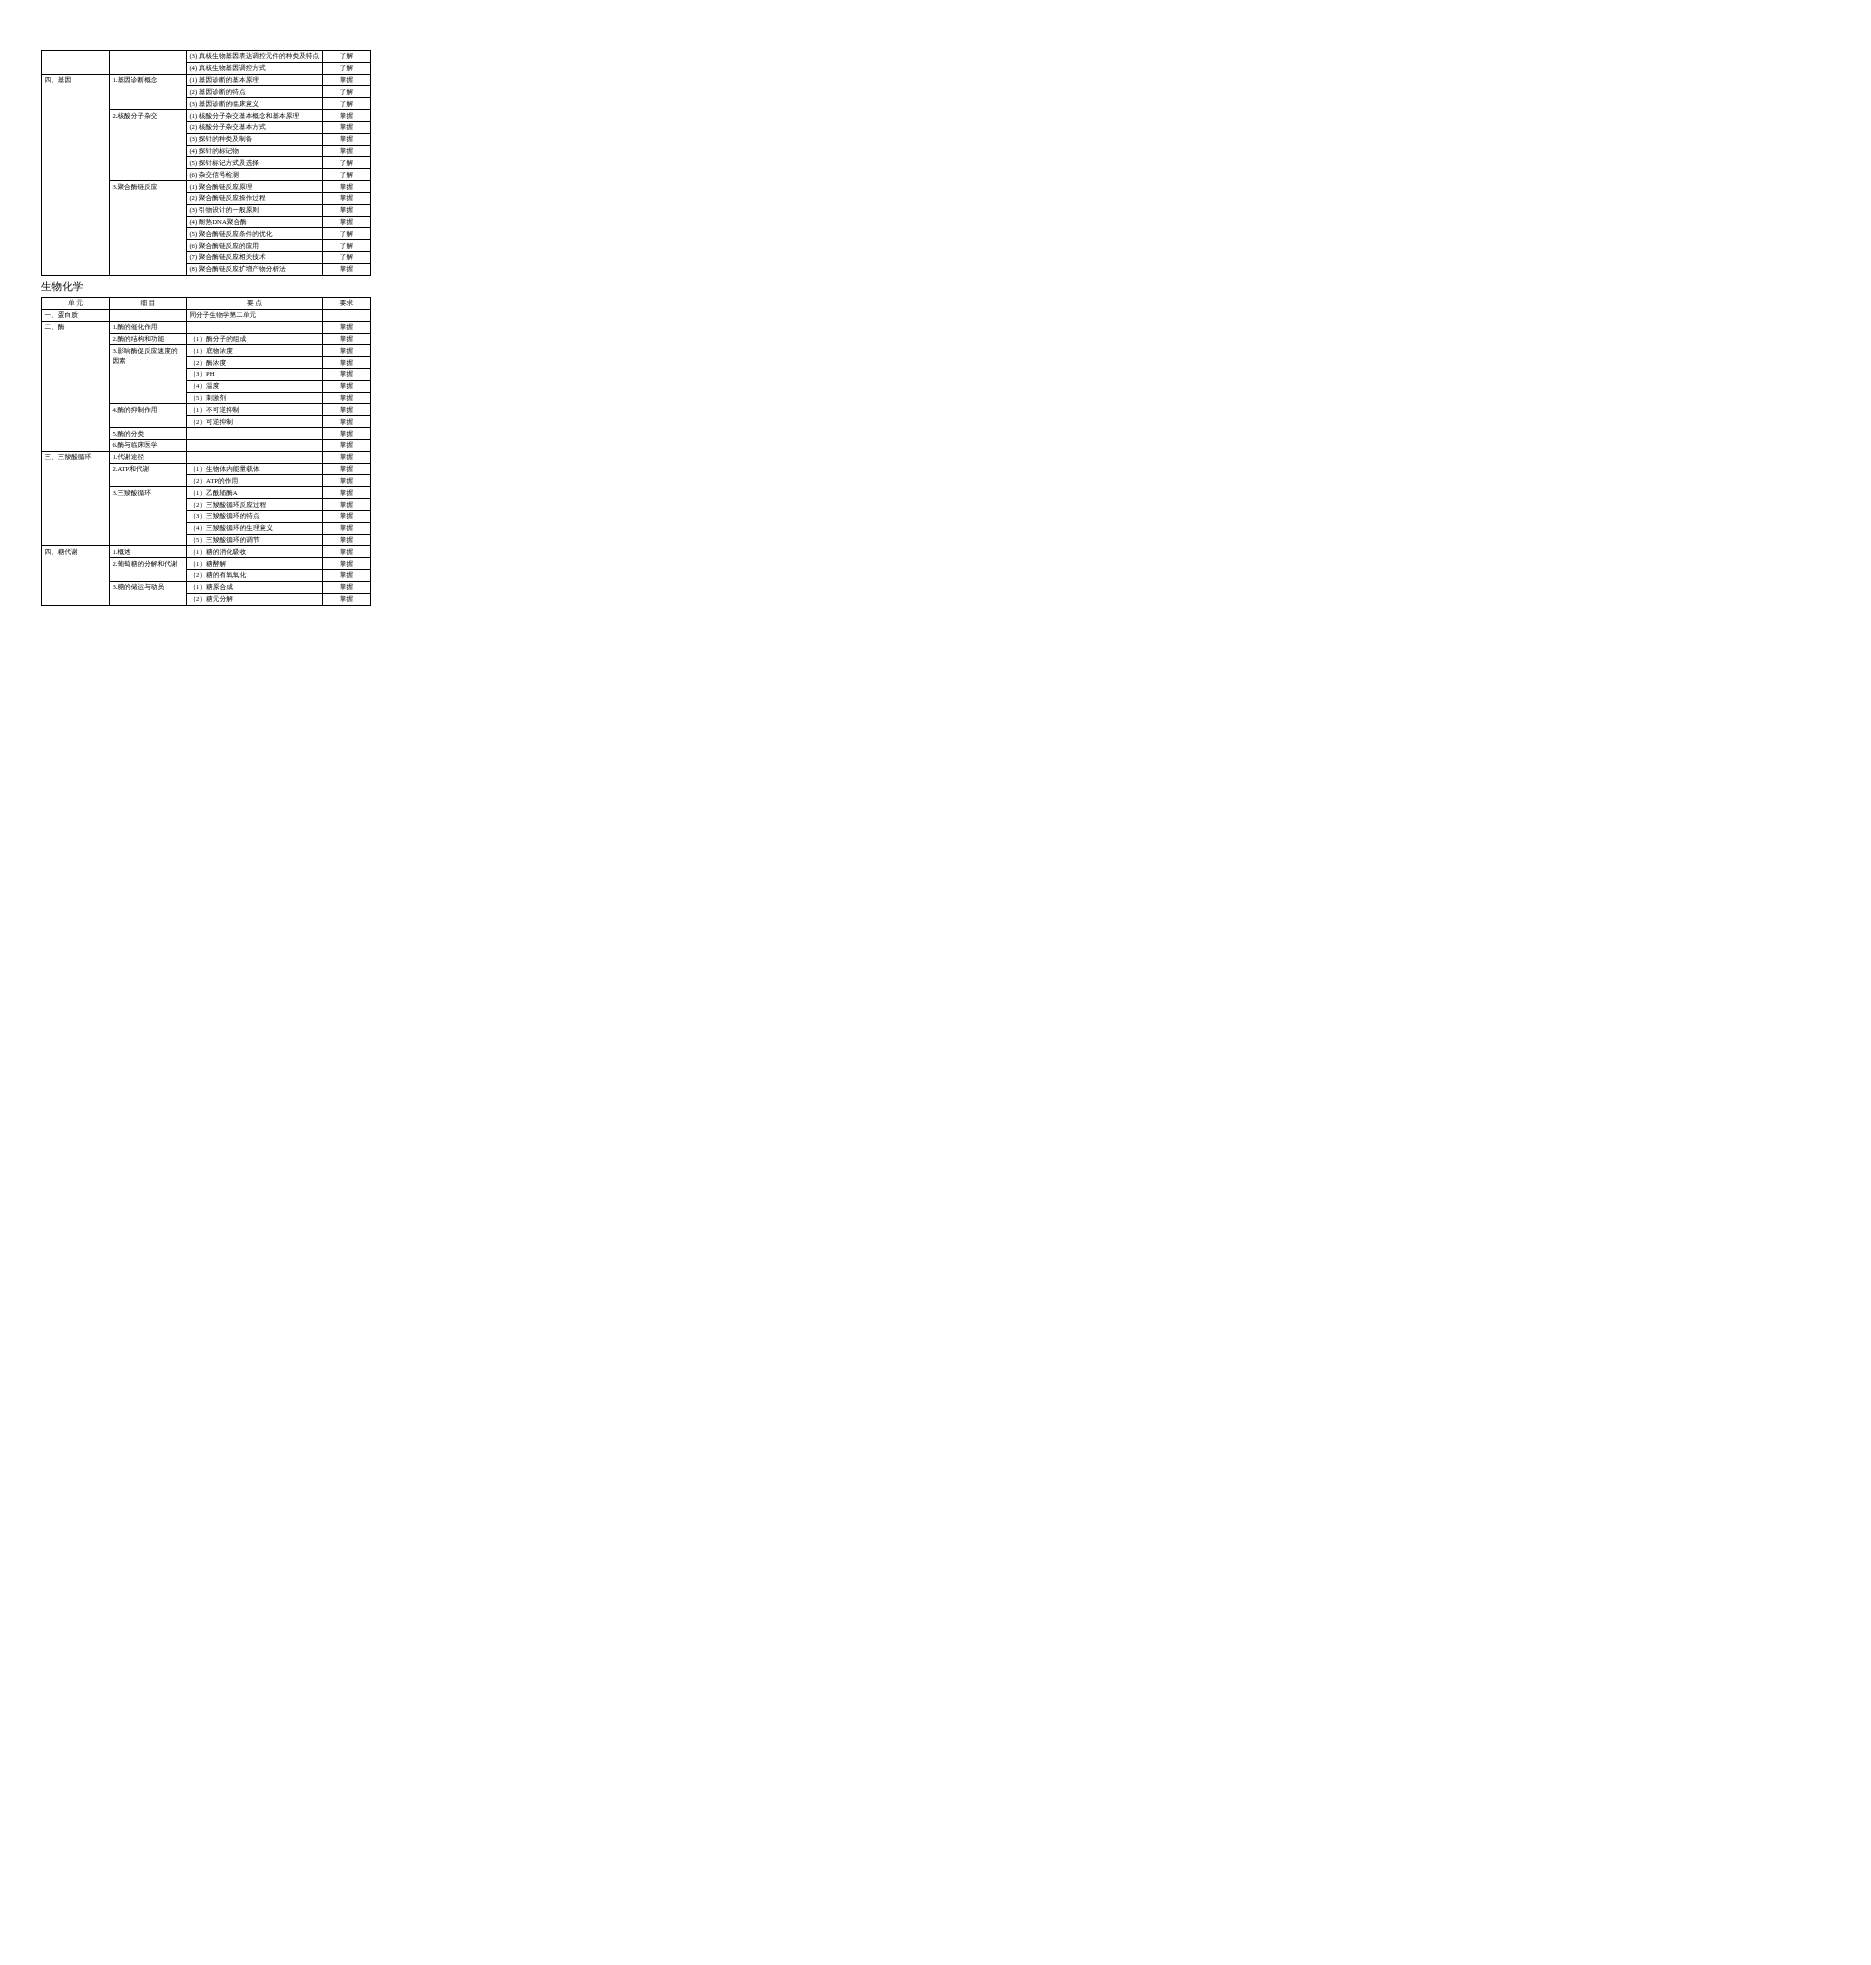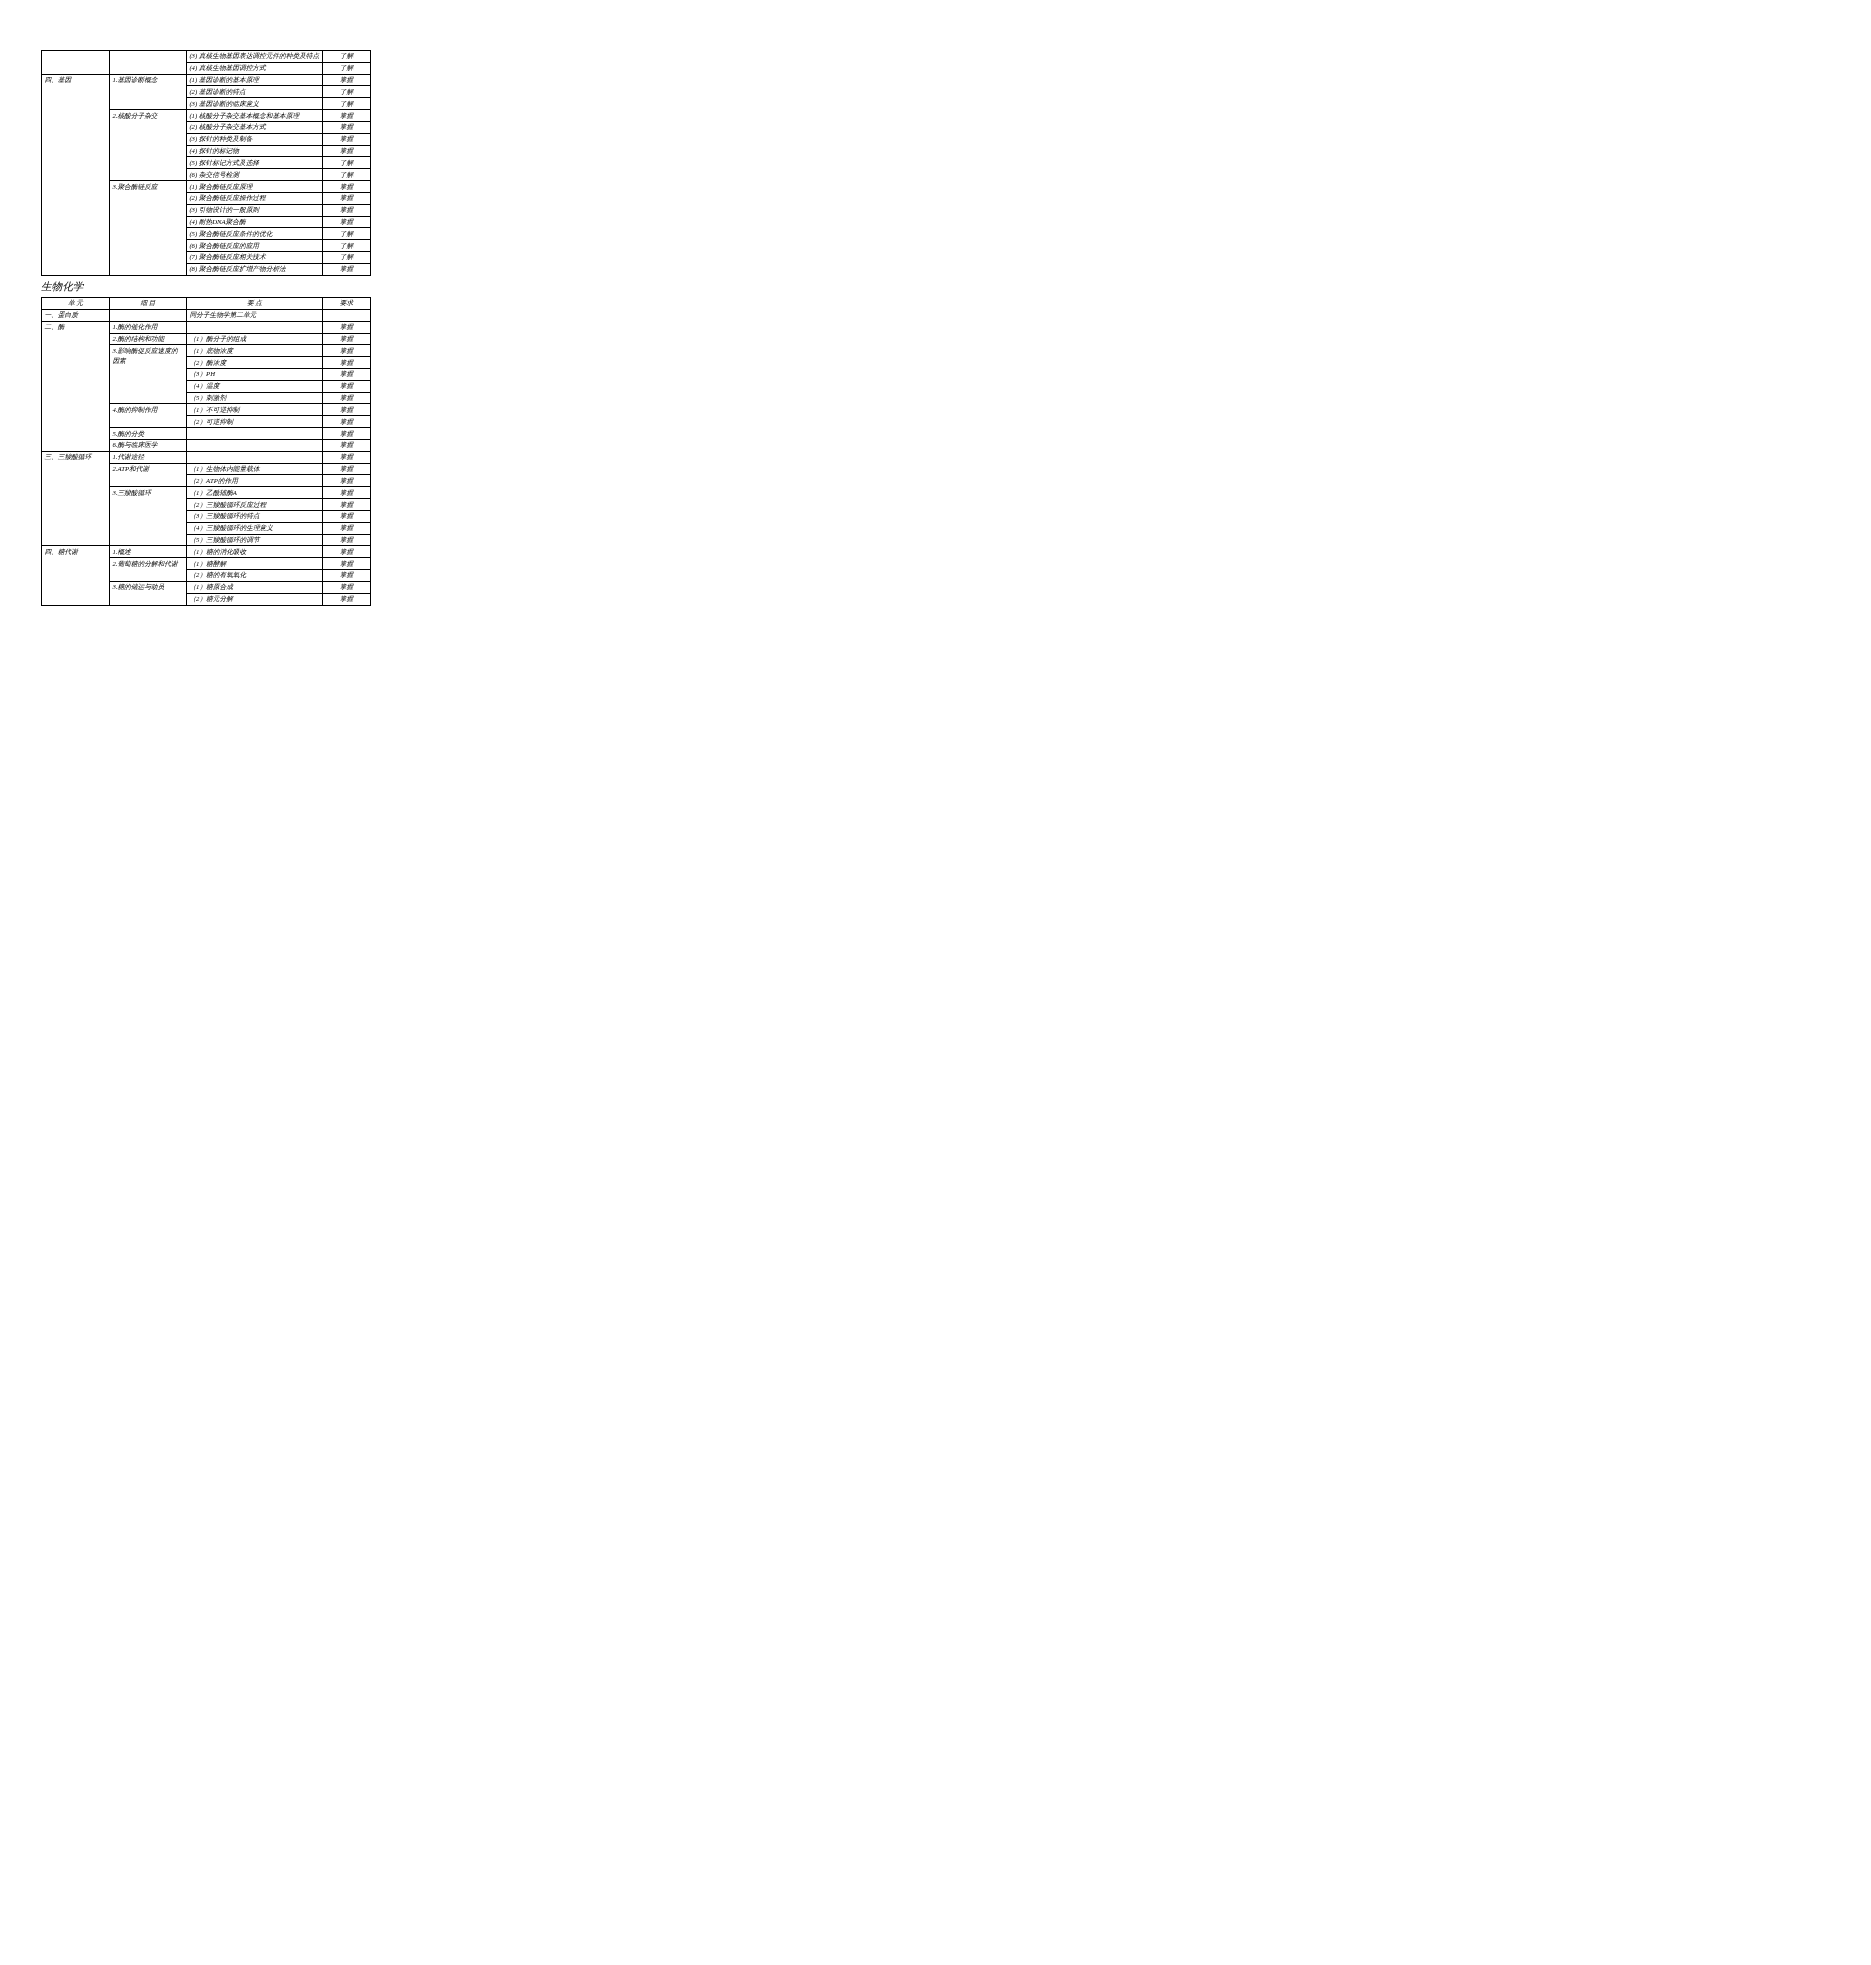--- a/index.html
+++ b/index.html
@@ -3,21 +3,21 @@
 <meta charset="utf-8">
 <style>
   * { box-sizing: border-box; }
   html, body { margin: 0; padding: 0; background: #ffffff; }
   body {
     width: 432px;
     min-height: 612px;
     color: #000;
     font-family: "Liberation Serif", "DejaVu Serif", serif;
   }
-  .page { padding: 50px 0 43px 41px; font-style: italic; }
+  .page { padding: 50px 0 43px 41px; }
   table {
     border-collapse: collapse;
     width: 329px;
     table-layout: fixed;
     border: 0.8px solid #000;
   }
   col.c1 { width: 68px; }
   col.c2 { width: 77px; }
   col.c3 { width: 136px; }
   col.c4 { width: 48px; }

